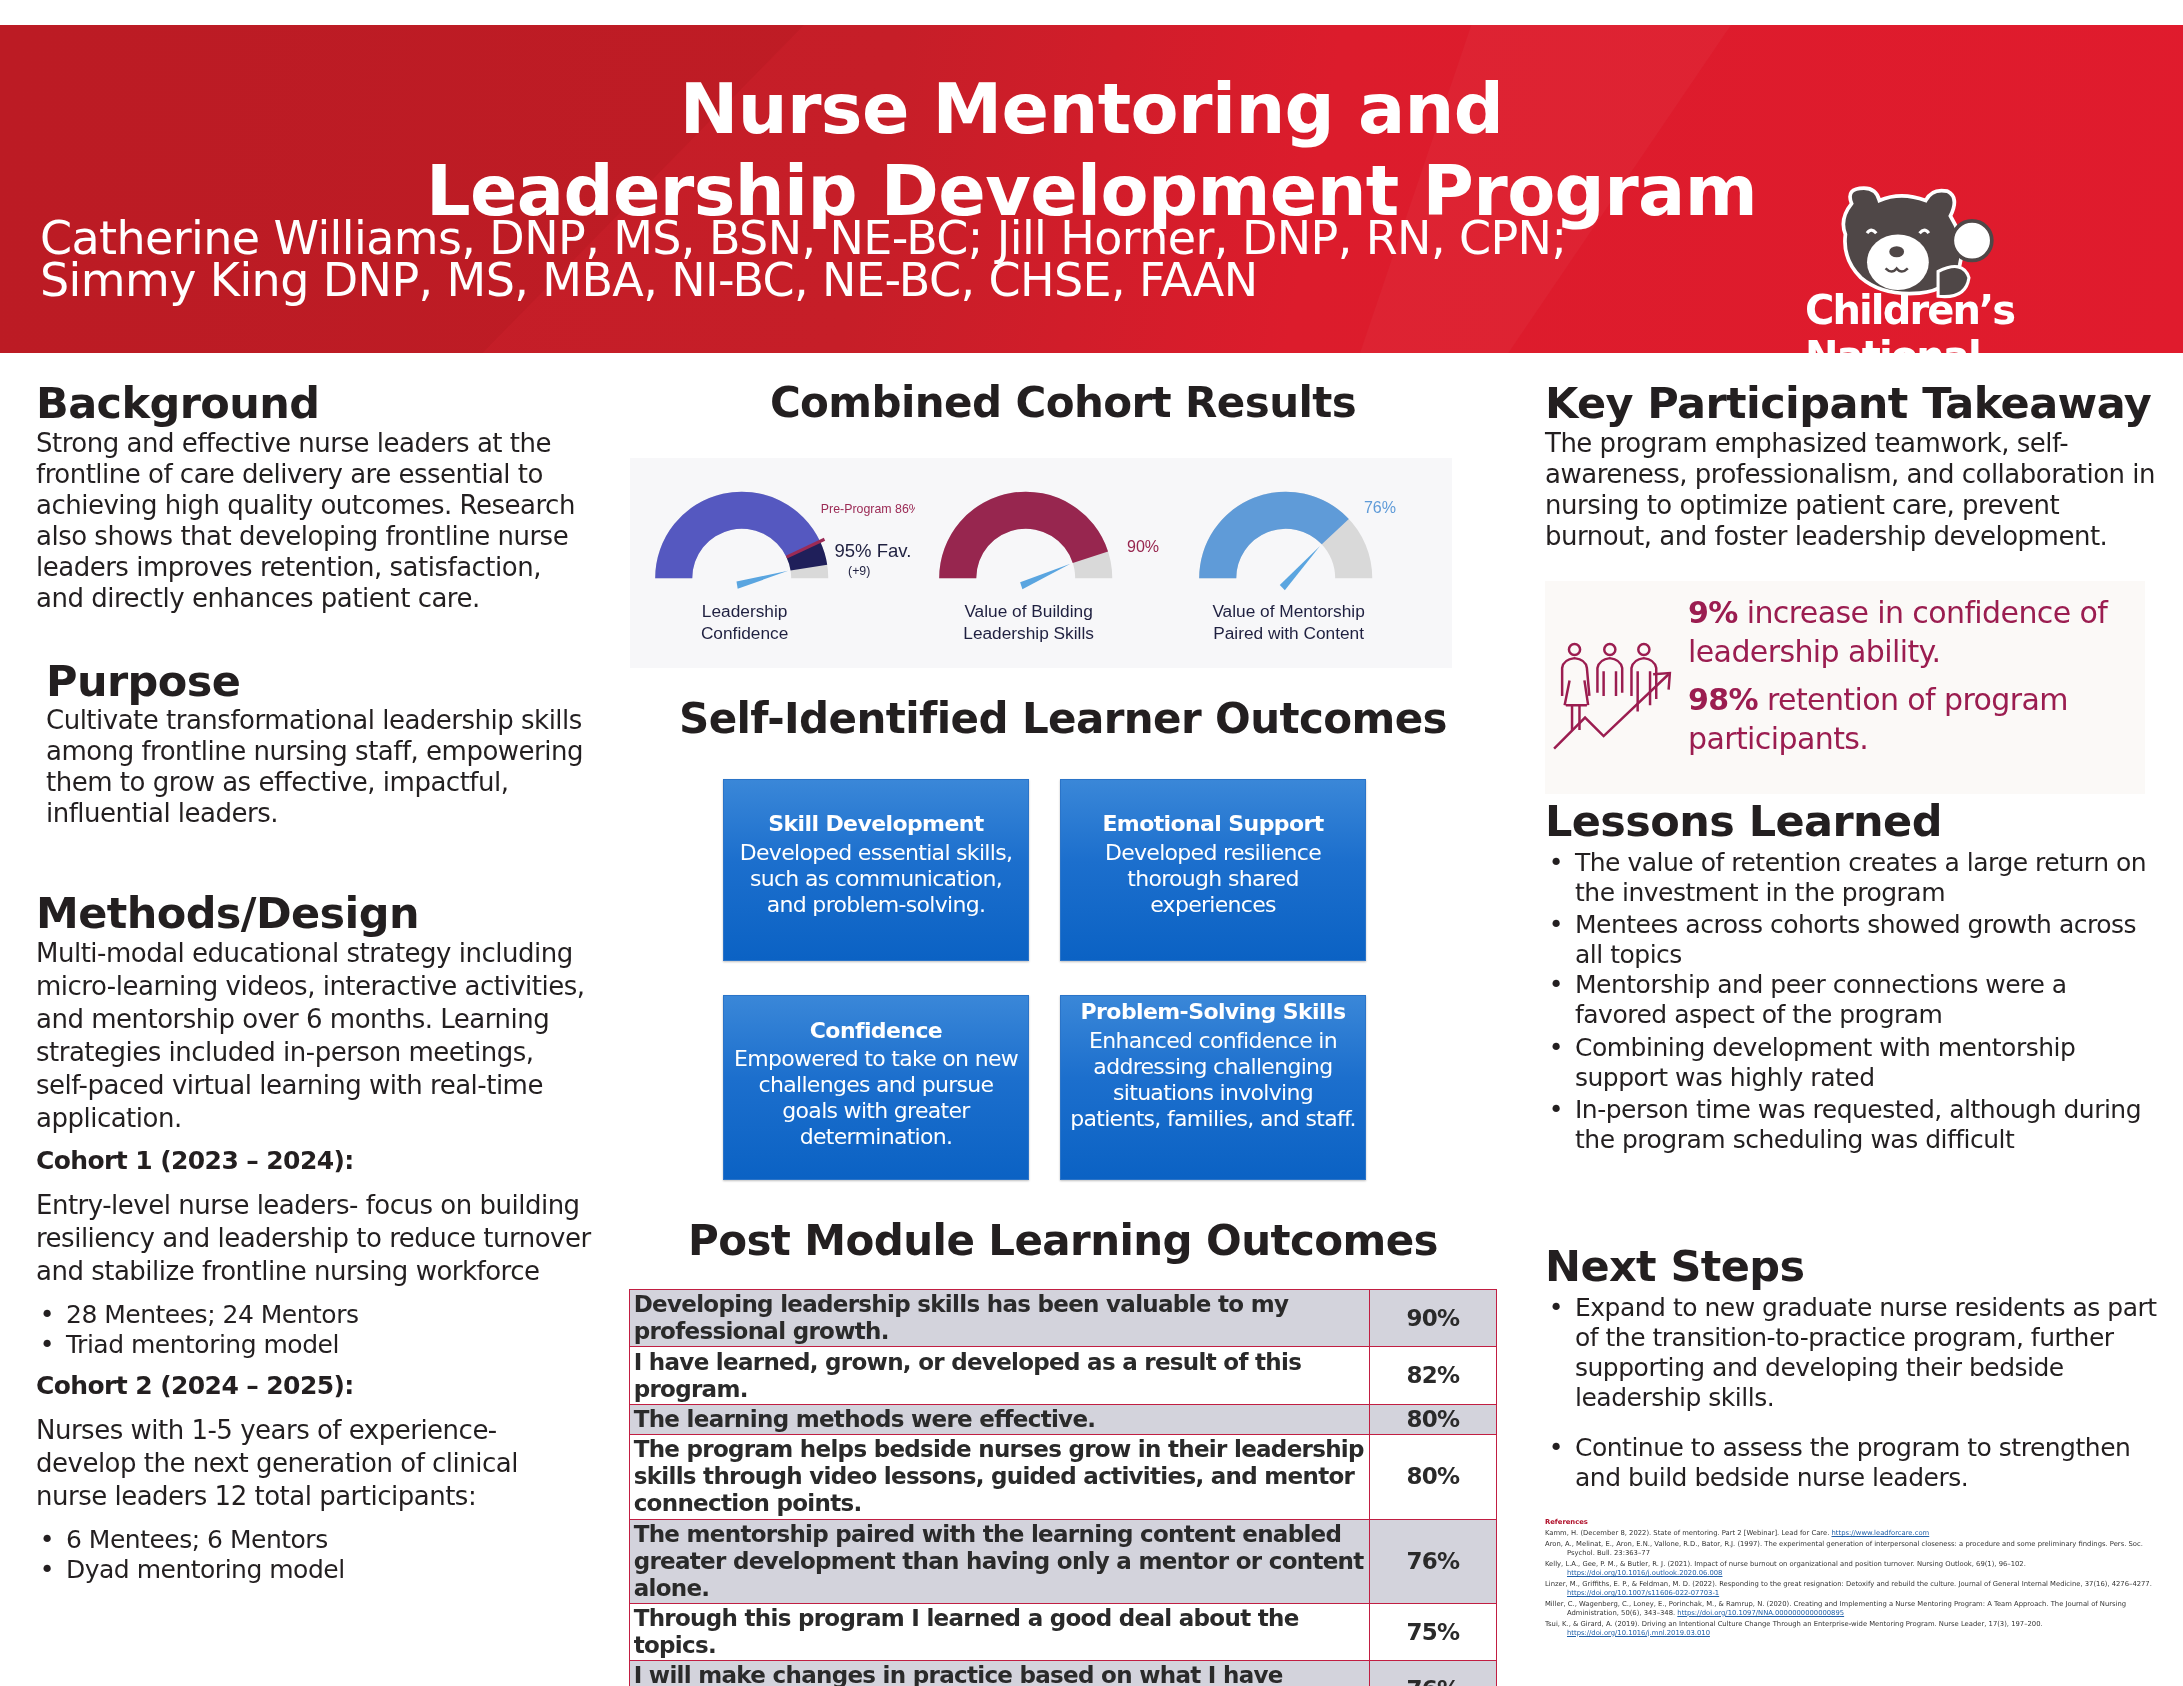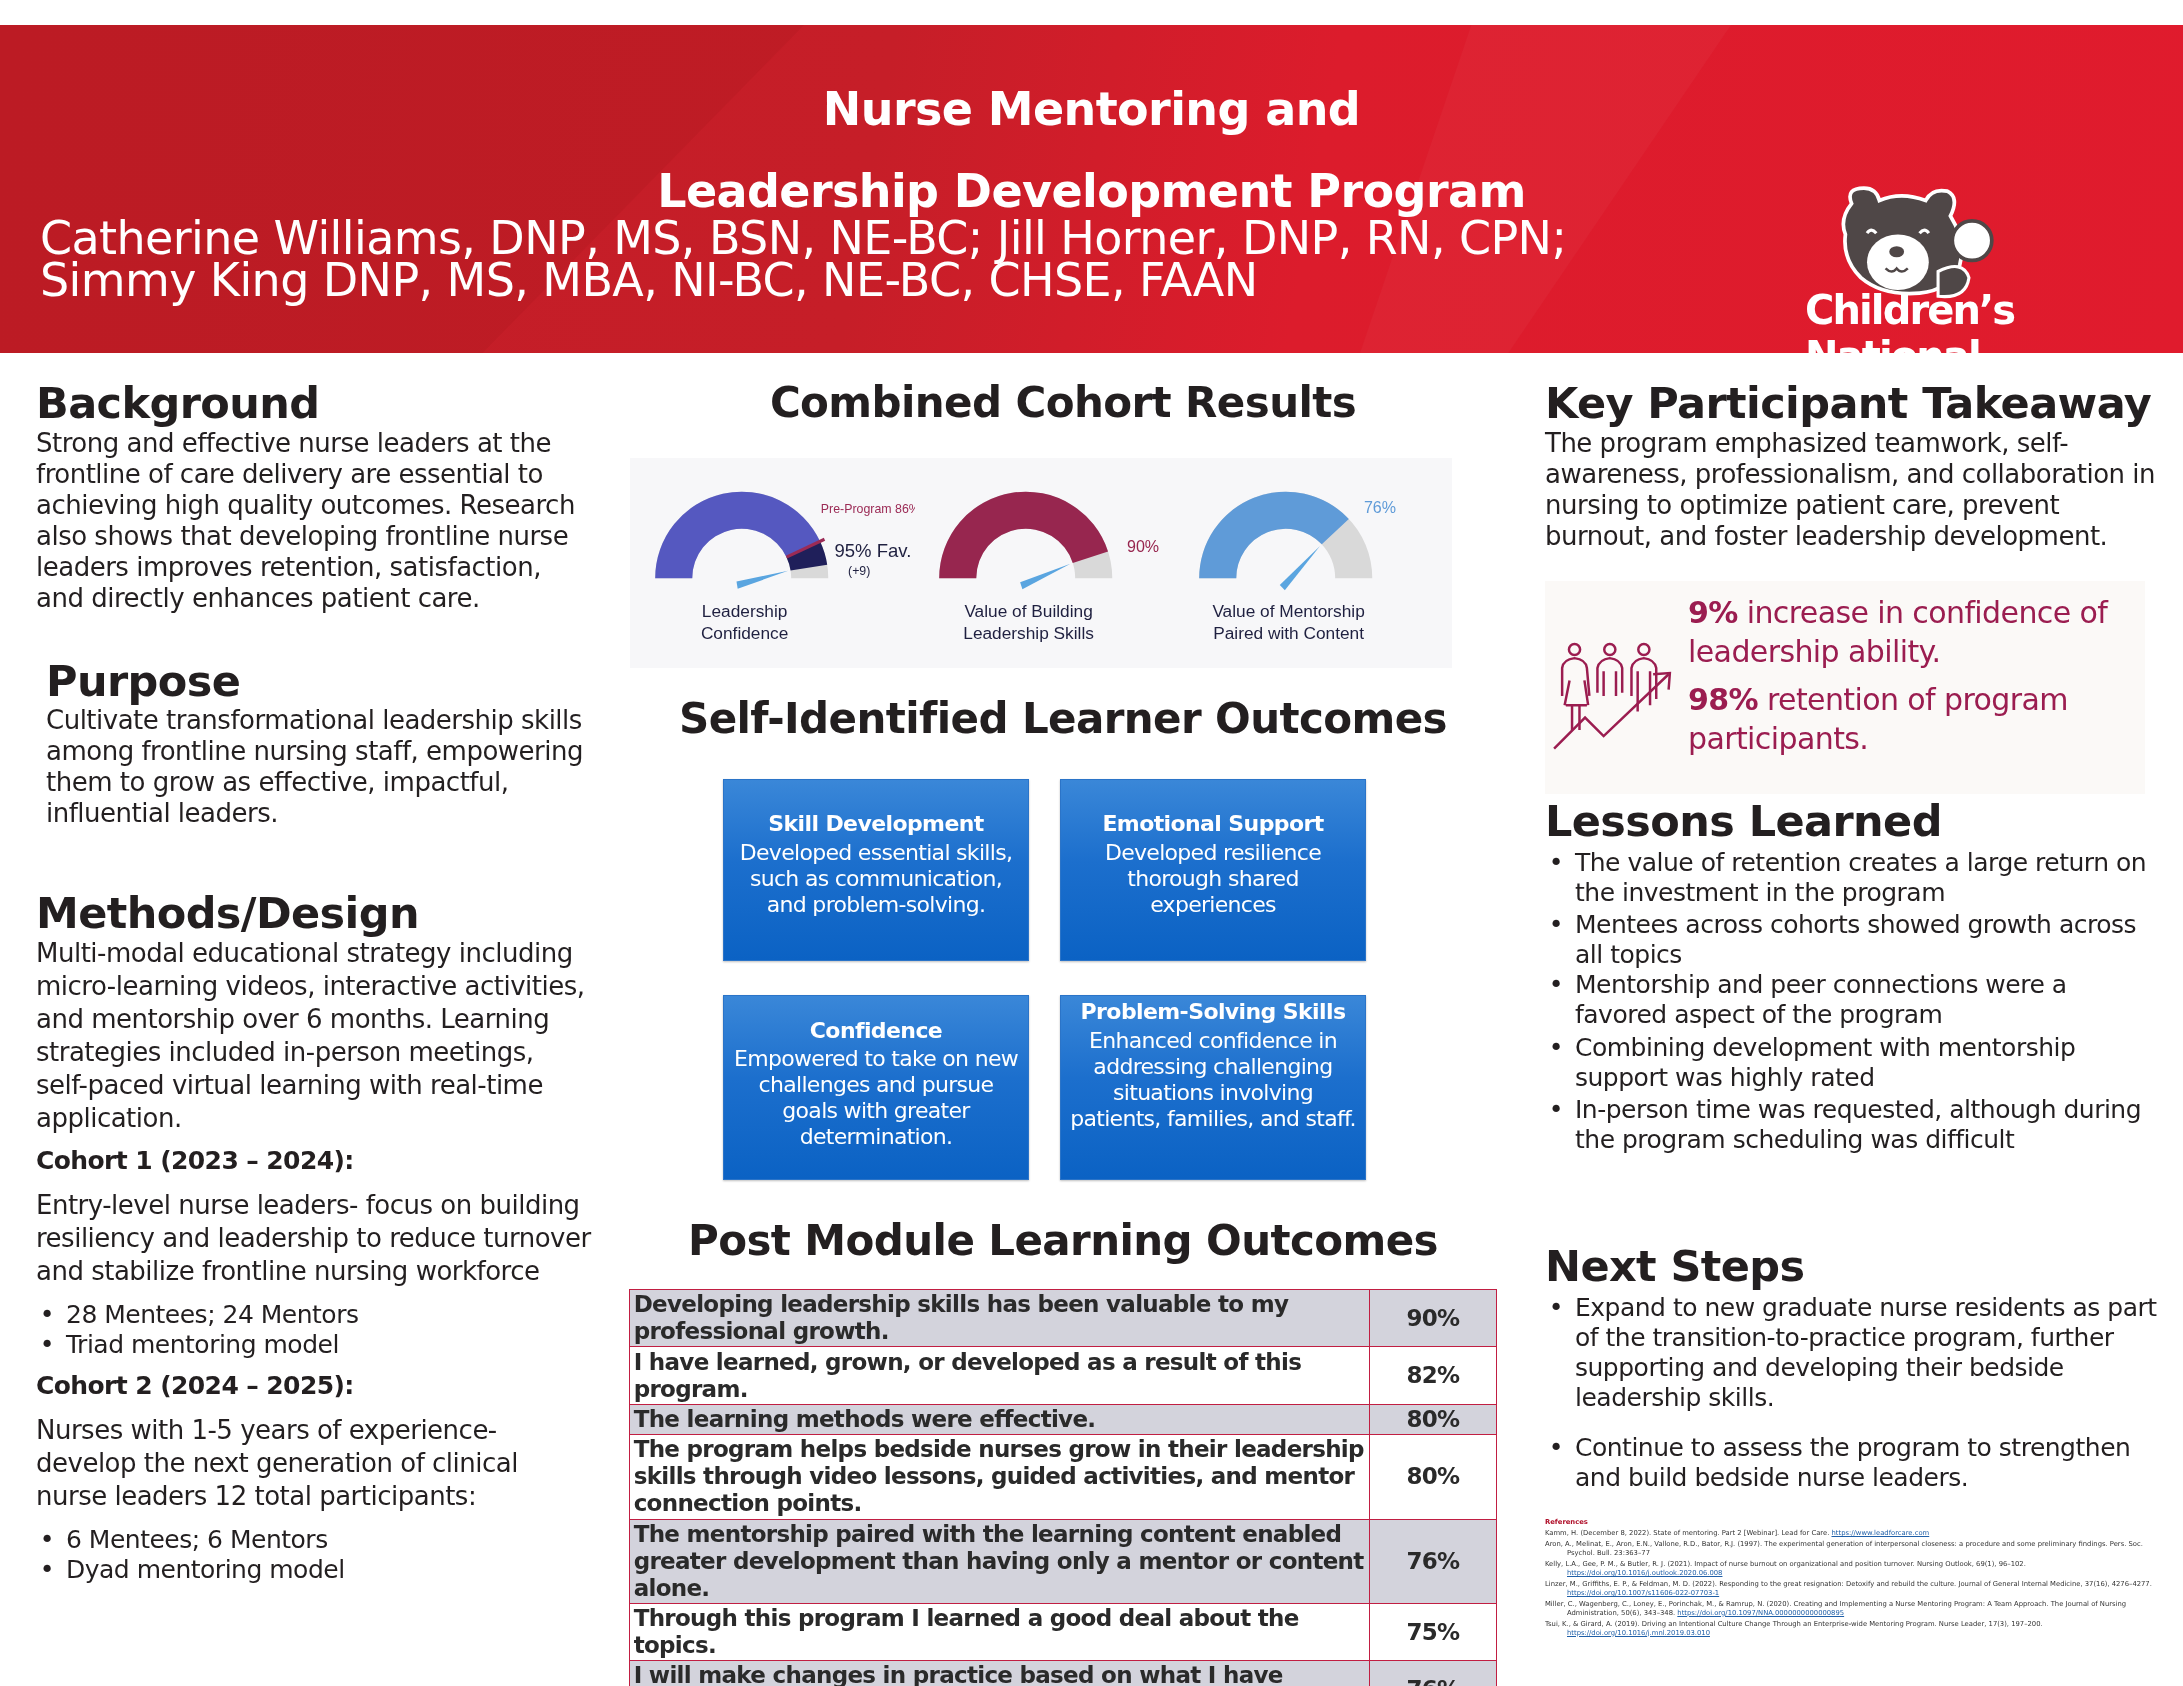--- a/index.html
+++ b/index.html
@@ -13,21 +13,21 @@
     position: absolute; left: 0; top: 25px; width: 2183px; height: 328px;
     background: linear-gradient(100deg, #c21d27 0%, #c61e28 40%, #dc1c2c 60%, #e01b2d 100%);
     overflow: hidden;
   }
   .header .facet1 { position: absolute; left: 0; top: 0; width: 804px; height: 328px;
     background: rgba(160,20,30,0.18); clip-path: polygon(0 0, 100% 0, 60% 100%, 0 100%); }
   .header .facet2 { position: absolute; left: 1360px; top: 0; width: 371px; height: 328px;
     background: rgba(255,255,255,0.03); clip-path: polygon(30% 0, 100% 0, 40% 100%, 0 100%); }
   .title {
     position: absolute; left: 0; top: 43px; width: 2183px; text-align: center;
-    color: #ffffff; font-weight: bold; font-size: 46px; line-height: 82px;
+    color: #ffffff; font-weight: bold; font-size: 70px; line-height: 82px;
     font-family: "DejaVu Sans", sans-serif; letter-spacing: -0.6px;
   }
   .authors {
     position: absolute; left: 40px; top: 216px; color: #ffffff;
     font-size: 46px; line-height: 42px; font-family: "DejaVu Sans", sans-serif; font-weight: normal;
     letter-spacing: -0.6px;
   }
   .logo { position: absolute; left: 1802px; top: 161px; width: 371px; height: 173px; }
   .logo-text { position: absolute; left: 1805px; top: 284px; color: #fff; font-weight: bold;
     font-size: 40px; font-family: "DejaVu Sans", sans-serif; letter-spacing: -1.9px; }

